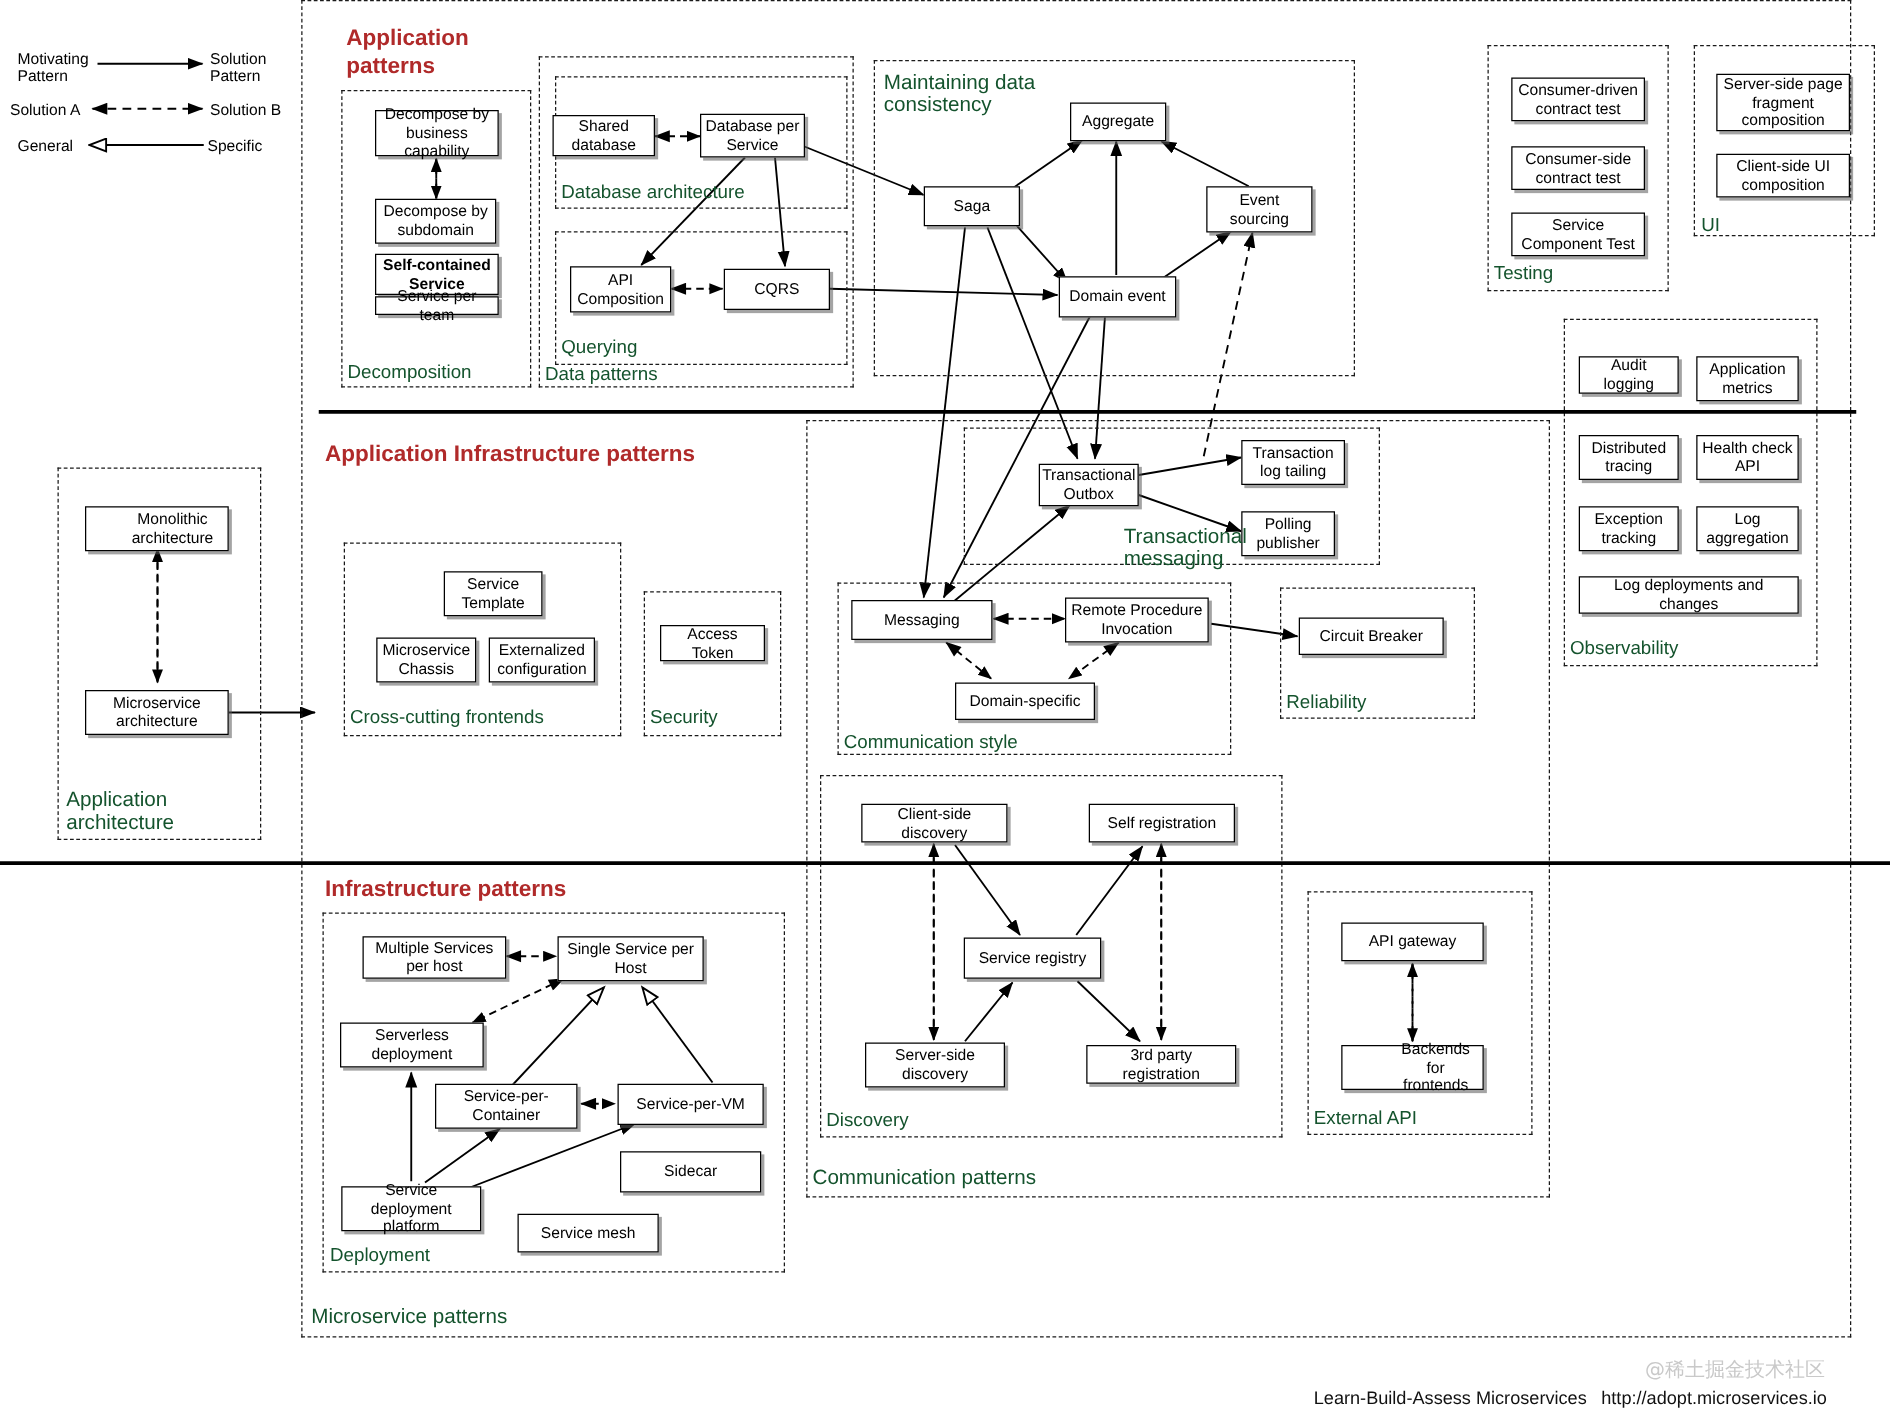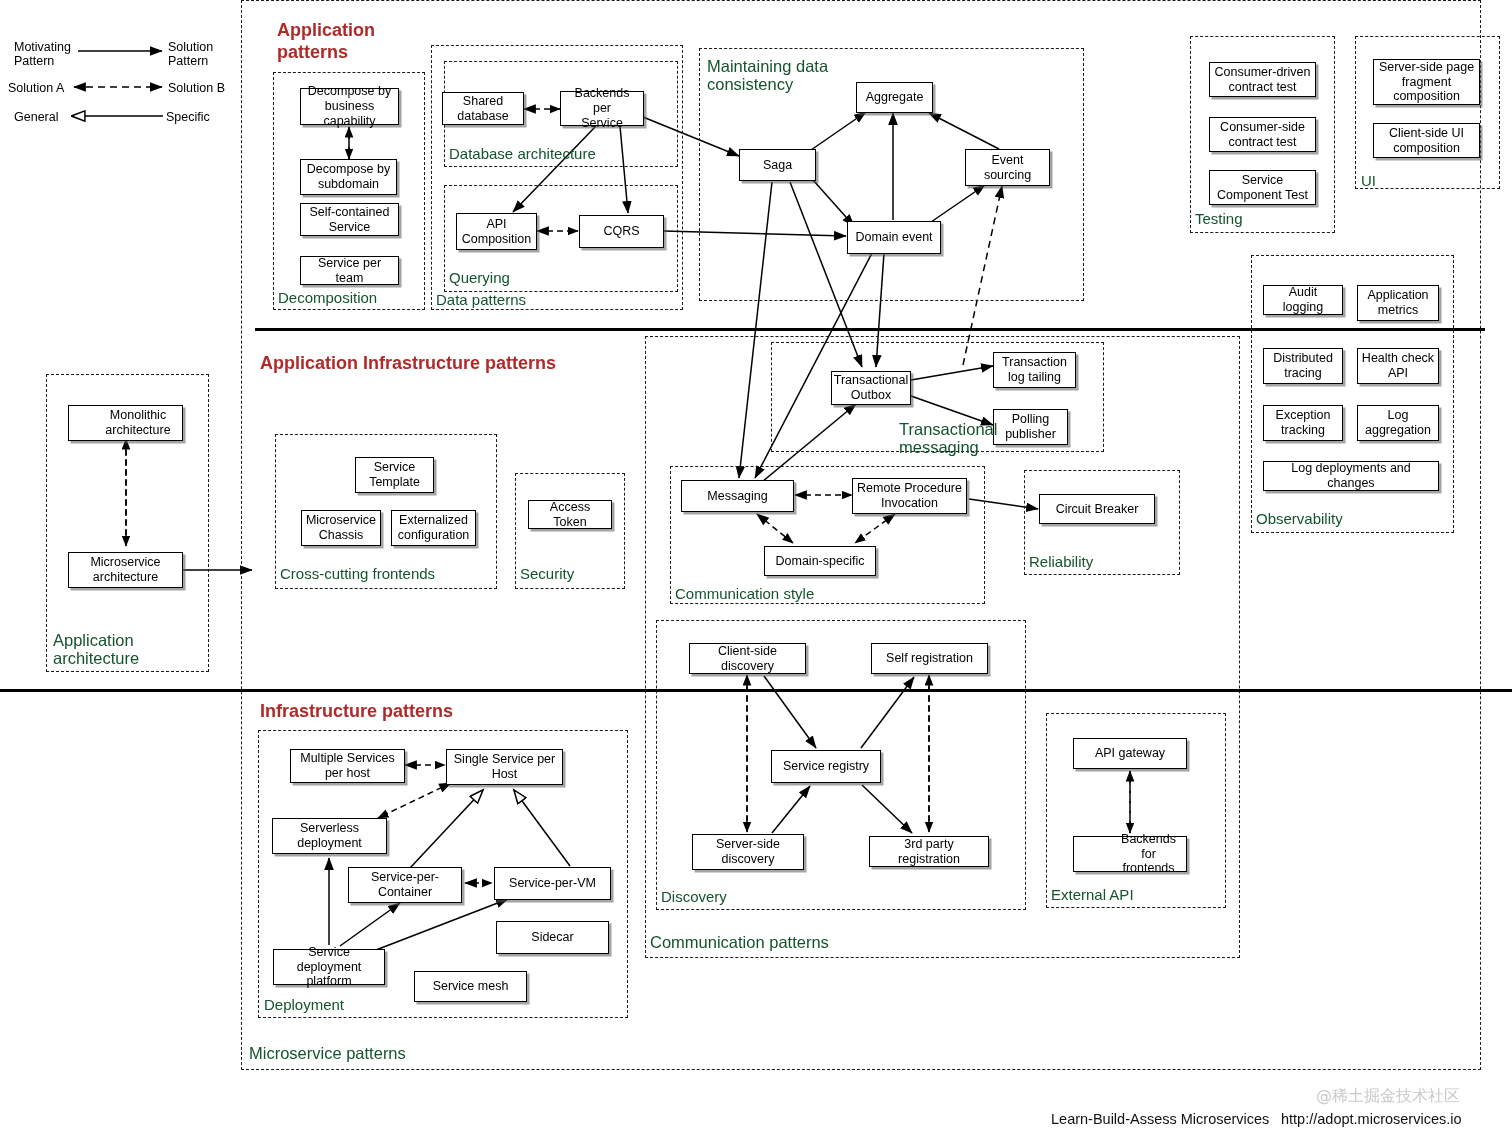--- a/index.html
+++ b/index.html
@@ -172,32 +172,32 @@
 
   <div class="grp" style="left:241px;top:0px;width:1240px;height:1070px;"></div>
   <div class="grp-label big" style="left:249px;top:1044px;">Microservice patterns</div>
 
   <div class="grp thin" style="left:273px;top:72px;width:152px;height:238px;"></div>
   <div class="grp-label" style="left:278px;top:290px;">Decomposition</div>
   <div class="pbox" style="left:300px;top:88px;width:99px;height:37px;white-space:pre-line;">Decompose by
 business capability</div>
   <div class="pbox" style="left:300px;top:159px;width:97px;height:36px;white-space:pre-line;">Decompose by
 subdomain</div>
-  <div class="pbox" style="left:300px;top:203px;width:99px;height:33px;white-space:pre-line;">Self-contained
+  <div class="pbox" style="left:300px;top:203px;width:99px;height:33px;white-space:pre-line;font-weight:bold;">Self-contained
 Service</div>
-  <div class="pbox" style="left:300px;top:256px;width:99px;height:29px;white-space:pre-line;">Service per team</div>
+  <div class="pbox" style="left:300px;top:237px;width:99px;height:15px;white-space:pre-line;">Service per team</div>
 
   <div class="grp thin" style="left:431px;top:45px;width:252px;height:265px;"></div>
   <div class="grp-label" style="left:436px;top:292px;">Data patterns</div>
 
   <div class="grp thin" style="left:444px;top:61px;width:234px;height:106px;"></div>
   <div class="grp-label" style="left:449px;top:146px;">Database architecture</div>
   <div class="pbox" style="left:442px;top:92px;width:82px;height:33px;white-space:pre-line;">Shared
 database</div>
-  <div class="pbox" style="left:560px;top:91px;width:84px;height:35px;white-space:pre-line;">Backends per
+  <div class="pbox" style="left:560px;top:91px;width:84px;height:35px;white-space:pre-line;">Database per
 Service</div>
 
   <div class="grp thin" style="left:444px;top:185px;width:234px;height:107px;"></div>
   <div class="grp-label" style="left:449px;top:270px;">Querying</div>
   <div class="pbox" style="left:456px;top:213px;width:81px;height:37px;white-space:pre-line;">API
 Composition</div>
   <div class="pbox" style="left:579px;top:215px;width:85px;height:33px;">CQRS</div>
 
   <div class="grp thin" style="left:699px;top:48px;width:385px;height:253px;"></div>
   <div class="grp-label big" style="left:707px;top:57px;width:150px;">Maintaining data

